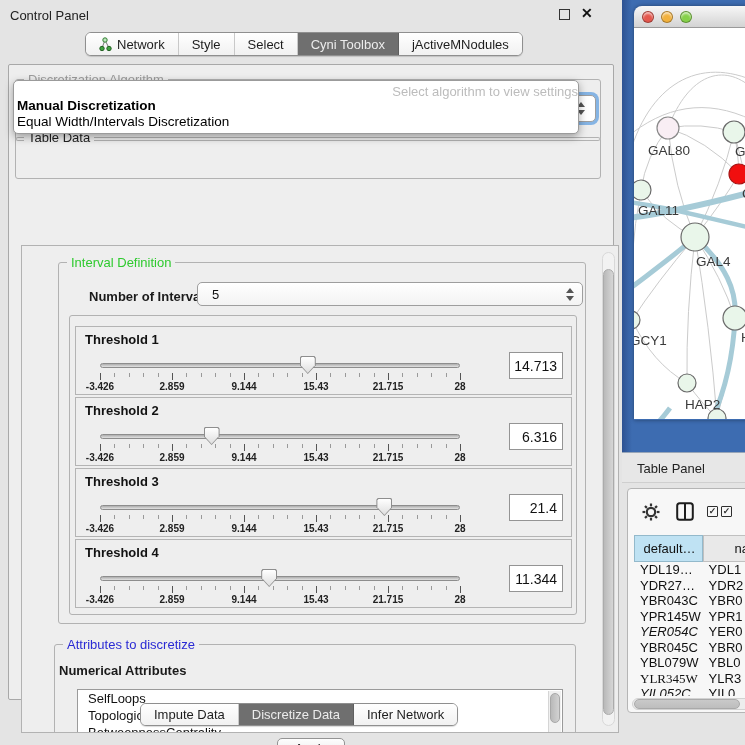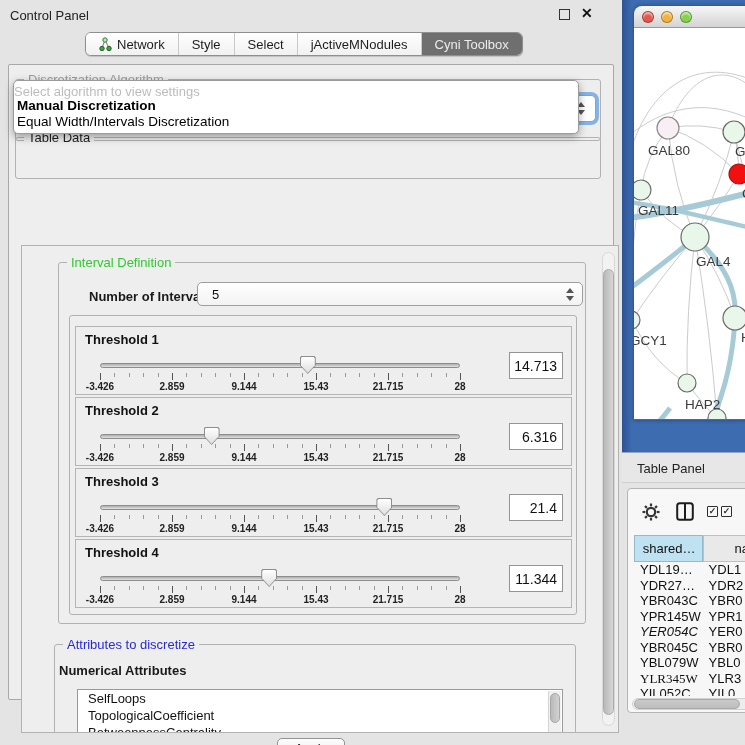--- a/index.html
+++ b/index.html
@@ -38,21 +38,21 @@
   .stepper { width:16px; display:flex; flex-direction:column; align-items:center; gap:3px; margin-right:4px; }
   .tri-up { width:0; height:0; border-left:4px solid transparent; border-right:4px solid transparent; border-bottom:5px solid #555; }
   .tri-down { width:0; height:0; border-left:4px solid transparent; border-right:4px solid transparent; border-top:5px solid #555; }
 
   
   #combo-stub { position:absolute; left:566px; top:95px; width:30px; height:27px; background:#fff; border:1px solid #9e9e9e; border-radius:5px; box-shadow:0 0 0 3px #85b4e4; z-index:5; display:flex; align-items:center; justify-content:center; }
   #combo-stub .stepper { margin-right:0; }
 
   
   #algo-popup { position:absolute; left:13px; top:80px; width:566px; height:54px; background:#ffffff; border:1px solid #9b9b9b; border-radius:5px; box-shadow:0 3px 8px rgba(0,0,0,.35); z-index:10; overflow:hidden; }
-  .popup-hint { font-size:13px; color:#bcbcbc; text-align:left; padding-top:3px; height:17px; }
+  .popup-hint { font-size:13px; color:#bcbcbc; text-align:right; padding-top:3px; height:17px; }
   .popup-item { font-size:13.5px; color:#000; padding-left:3px; height:16px; line-height:16px; white-space:nowrap; }
   .popup-item.bold { font-weight:bold; }
 
   
   #scroll-panel { position:absolute; left:12px; top:180px; width:598px; height:488px; background:#eeeeee; border:1px solid #b2b2b2; overflow:hidden; }
   #v-scrollbar { position:absolute; right:3px; top:6px; width:13px; height:474px; background:#f2f2f2; border:1px solid #d8d8d8; border-radius:7px; }
   #v-scroll-thumb { position:absolute; left:0px; top:16px; width:11px; height:446px; background:linear-gradient(90deg,#b9b9b9,#d6d6d6); border:1px solid #ababab; border-radius:6px; }
 
   
   .threshold-box { position:relative; border:1px solid #b4b4b4; background:#eeeeee; height:69px; margin-bottom:2px; }
@@ -117,25 +117,25 @@
           <circle cx="10" cy="11.5" r="2.2" fill="#3fa33f" stroke="#246124"></circle>
         </svg>
         <span>Network</span>
       </div>
       <div class="seg">
         <span>Style</span>
       </div>
       <div class="seg">
         <span>Select</span>
       </div>
+      <div class="seg selected">
+        <span>Cyni Toolbox</span>
+      </div>
       <div class="seg">
         <span>jActiveMNodules</span>
-      </div>
-      <div class="seg selected">
-        <span>Cyni Toolbox</span>
       </div>
     </div>
 
   <div id="outer-panel">
 
     <div class="group" style="left:6px; top:14px; width:586px; height:62px;">
       <div class="group-title gt-gray">Discretization Algorithm</div>
     </div>
 
     <div class="group" style="left:6px; top:72px; width:586px; height:42px;">
@@ -343,20 +343,31 @@
       </div>
 
       <div id="v-scrollbar">
           <div id="v-scroll-thumb"></div>
         </div>
     </div>
 
     <div id="apply-btn">Apply</div>
   </div>
 
+  <div class="seg-bar" id="bottom-tab-bar" style="left:140px; top:703px; height:23px;">
+      <div class="seg">
+        <span>Impute Data</span>
+      </div>
+      <div class="seg selected">
+        <span>Discretize Data</span>
+      </div>
+      <div class="seg">
+        <span>Infer Network</span>
+      </div>
+    </div>
 
   <div id="combo-stub">
     <div class="stepper">
         <div class="tri-up"></div>
         <div class="tri-down"></div>
       </div>
   </div>
 
   <div id="algo-popup">
     <div class="popup-hint">Select algorithm to view settings</div>
@@ -446,21 +457,21 @@
         <circle cx="9" cy="9" r="1.6" fill="#f7f7f7"></circle>
       </svg>
       <svg width="18" height="19" style="position:absolute;left:48px;top:13px;" viewBox="0 0 18 19">
         <rect x="1.2" y="1.2" width="15.6" height="16.6" rx="2.5" fill="none" stroke="#1d1d1d" stroke-width="2"></rect>
         <line x1="9" y1="1.2" x2="9" y2="17.8" stroke="#1d1d1d" stroke-width="2"></line>
       </svg>
       <span class="checkbox-glyph" style="position:absolute;left:79px;top:17px;">✓</span>
       <span class="checkbox-glyph" style="position:absolute;left:93px;top:17px;">✓</span>
     </div>
     <div id="tp-header">
-        <div class="tp-hcell hl" style="width: 72px;">shared…</div>
+        <div class="tp-hcell hl" style="width: 72px;">default…</div>
         <div class="tp-hcell" style="width: 56px;">na</div>
       </div>
     <div id="tp-rows">
         <div class="tp-row">
           <div class="tp-cell" style="width: 72px; padding-left: 6px;">YDL19…</div>
           <div class="tp-cell" style="width: 56px; padding-left: 6px;">YDL1</div>
         </div>
         <div class="tp-row">
           <div class="tp-cell" style="width: 72px; padding-left: 6px;">YDR27…</div>
           <div class="tp-cell" style="width: 56px; padding-left: 6px;">YDR2</div>
@@ -483,21 +494,21 @@
         </div>
         <div class="tp-row">
           <div class="tp-cell" style="width: 72px; padding-left: 6px;">YBL079W</div>
           <div class="tp-cell" style="width: 56px; padding-left: 6px;">YBL0</div>
         </div>
         <div class="tp-row">
           <div class="tp-cell" style="width: 72px; padding-left: 6px; font-family: Liberation Serif, serif;">YLR345W</div>
           <div class="tp-cell" style="width: 56px; padding-left: 6px;">YLR3</div>
         </div>
         <div class="tp-row">
-          <div class="tp-cell" style="width: 72px; padding-left: 6px;">YIL052C</div>
+          <div class="tp-cell" style="width: 72px; padding-left: 6px; font-style: italic;">YIL052C</div>
           <div class="tp-cell" style="width: 56px; padding-left: 6px;">YIL0</div>
         </div>
       </div>
     <div id="tp-hscroll">
         <div id="tp-hthumb"></div>
       </div>
   </div>
 </div>
 
 </body></html>

